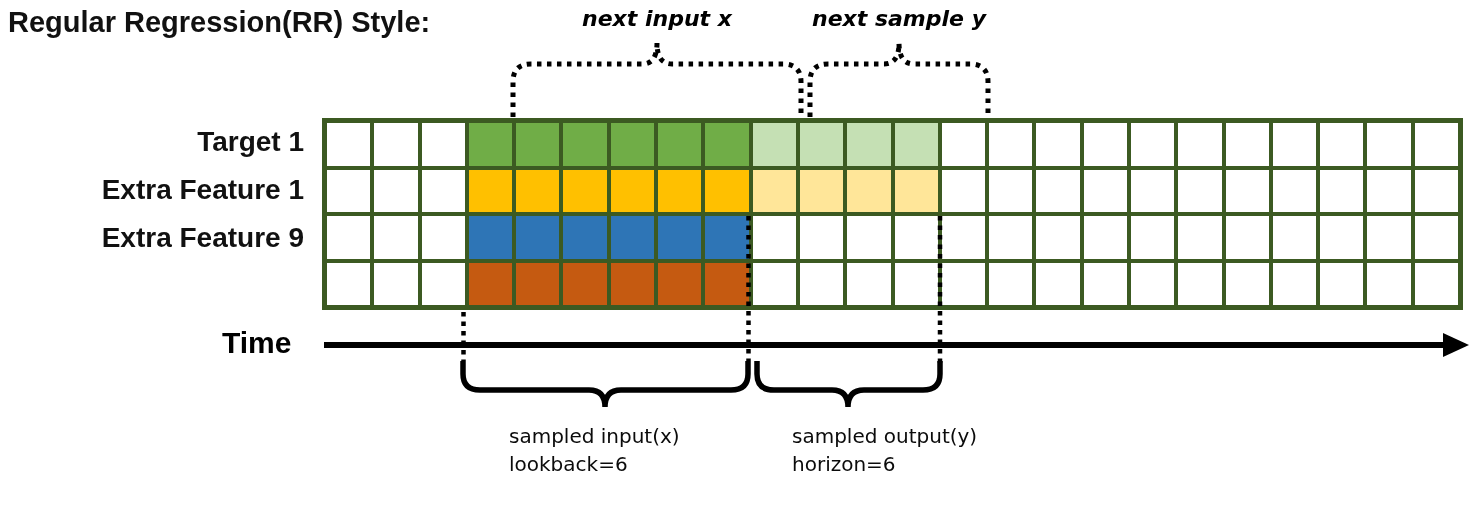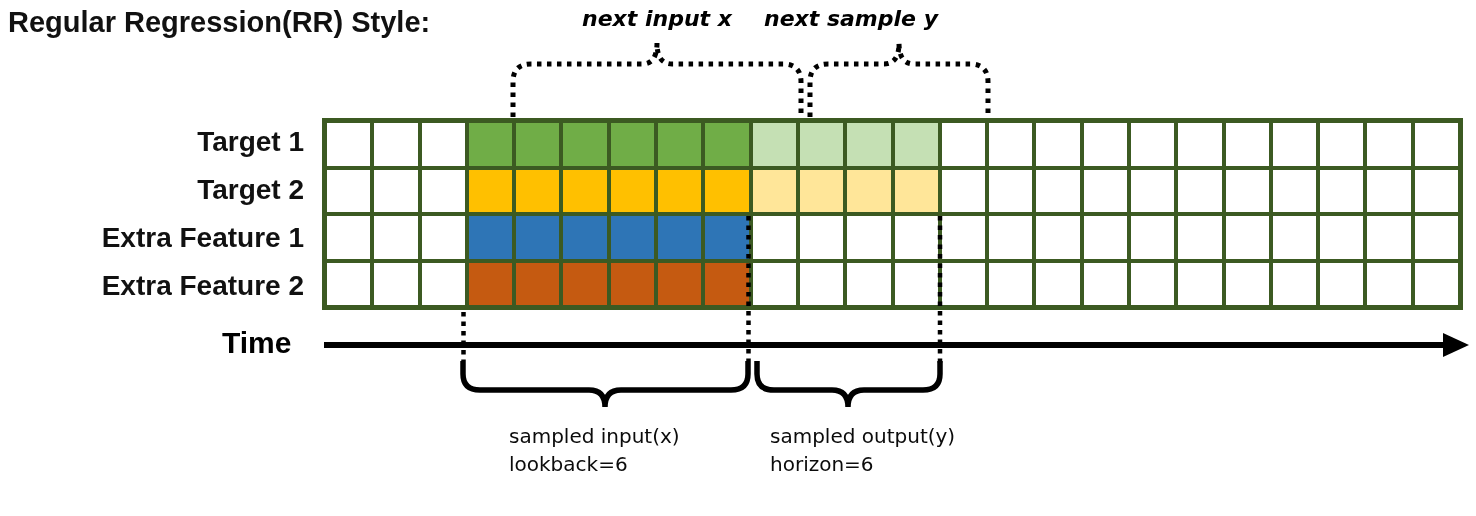--- a/index.html
+++ b/index.html
@@ -12,21 +12,21 @@
     position:absolute; left:8px; top:6px;
     font-size:29px; font-weight:700; color:#111;
     letter-spacing:0px; white-space:nowrap;
   }
   .next-label {
     position:absolute; top:6px; font-size:22px; font-style:italic; font-weight:600;
     color:#000; text-align:center; white-space:nowrap;
     font-family:"DejaVu Sans", sans-serif;
   }
   .next-x { left:513px; width:288px; }
-  .next-y { left:762px; width:178px;font-style:italic; }
+  .next-y { left:810px; width:178px;font-style:italic; }
   .row-labels {
     position:absolute; left:30px; top:118px; width:284px; height:192px;
     display:flex; flex-direction:column;
   }
   .row-label {
     height:48px; display:flex; align-items:center; justify-content:flex-end;
     font-size:28px; font-weight:700; color:#111; padding-right:10px; white-space:nowrap;
   }
   .grid {
     position:absolute; left:322px; top:118px; width:1141px; height:192px;
@@ -36,38 +36,37 @@
   .cell { border:2.5px solid var(--grid-border, #3C5A22); }
   .time-label {
     position:absolute; left:222px; top:326px; width:92px;
     font-size:30px; font-weight:700; color:#000; text-align:left; white-space:nowrap;
   }
   .anno-block {
     position:absolute; top:422px; font-size:20px; line-height:28px; color:#0b0b0b;
     font-family:"DejaVu Sans", sans-serif; white-space:nowrap;
   }
   .anno-input  { left:509px; }
-  .anno-output { left:770px; }
+  .anno-output { left:792px; }
   svg.overlay { position:absolute; left:0; top:0; pointer-events:none; }
 </style>
 </head>
 <body>
 
 <div class="canvas">
 
   <div class="title">Regular Regression(RR) Style:</div>
 
   <div class="next-label next-x">next input x</div>
   <div class="next-label next-y">next sample y</div>
 
   <div class="row-labels">
       <div class="row-label">Target 1</div>
-      <div class="row-label">Target 2</div>
       <div class="row-label">Extra Feature 1</div>
-      <div class="row-label">Extra Feature 2</div>
+      <div class="row-label">Extra Feature 9</div>
     </div>
 
   <div class="grid">
       <div class="cell" style="background: rgb(255, 255, 255);"></div>
       <div class="cell" style="background: rgb(255, 255, 255);"></div>
       <div class="cell" style="background: rgb(255, 255, 255);"></div>
       <div class="cell" style="background: rgb(112, 173, 71);"></div>
       <div class="cell" style="background: rgb(112, 173, 71);"></div>
       <div class="cell" style="background: rgb(112, 173, 71);"></div>
       <div class="cell" style="background: rgb(112, 173, 71);"></div>

